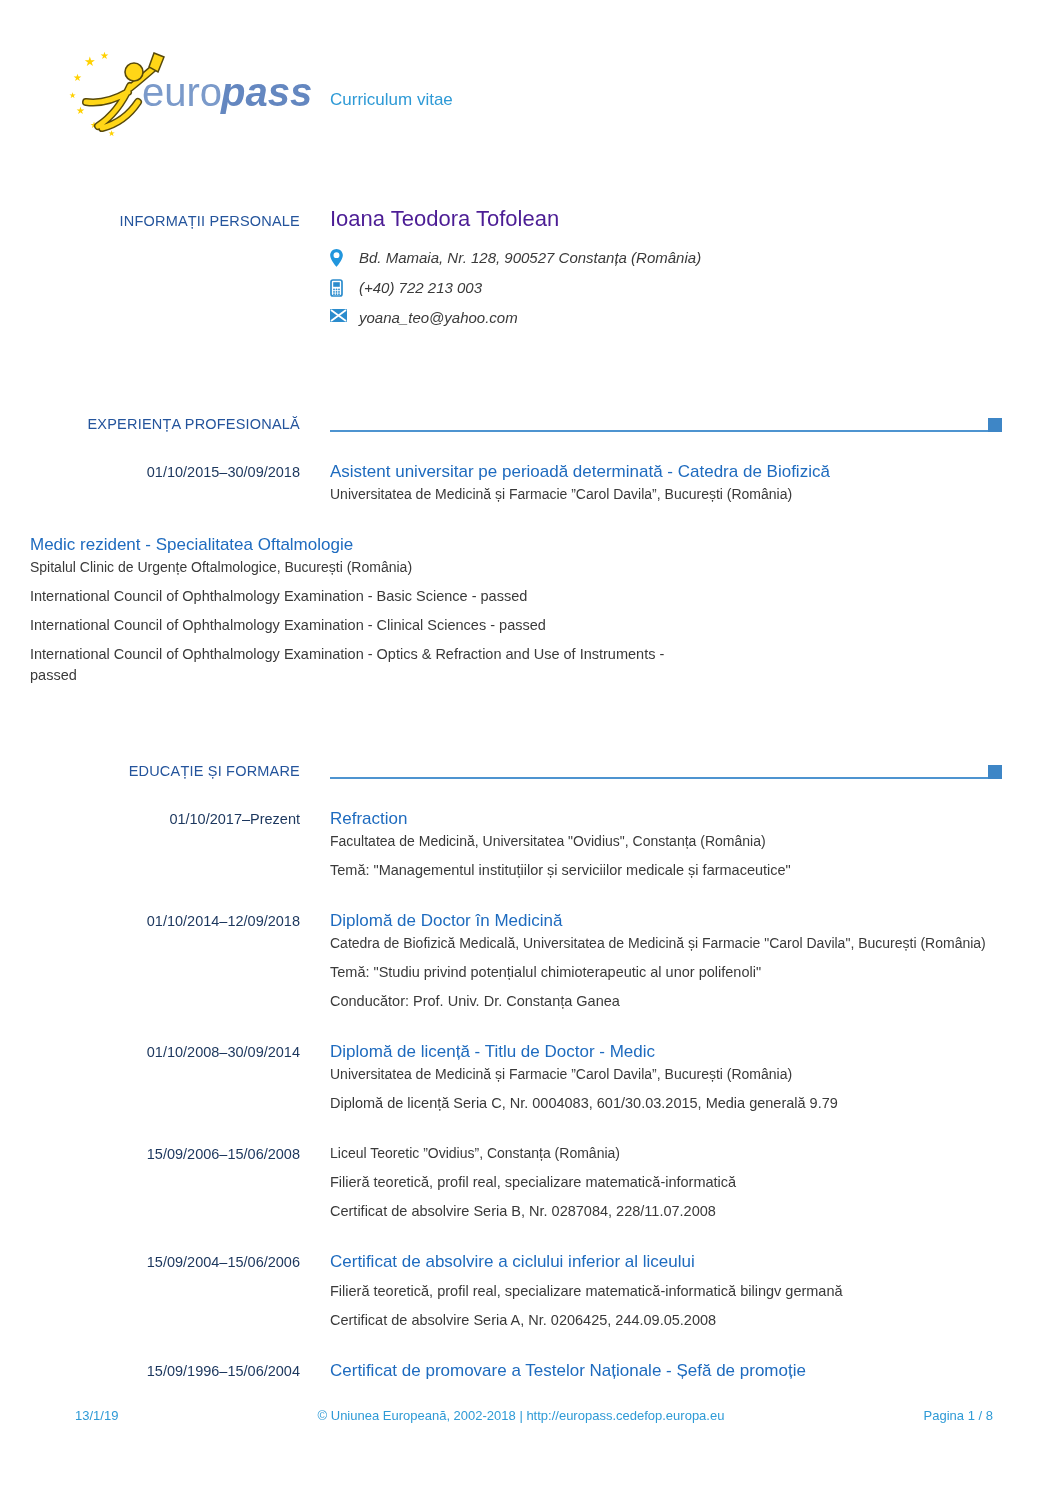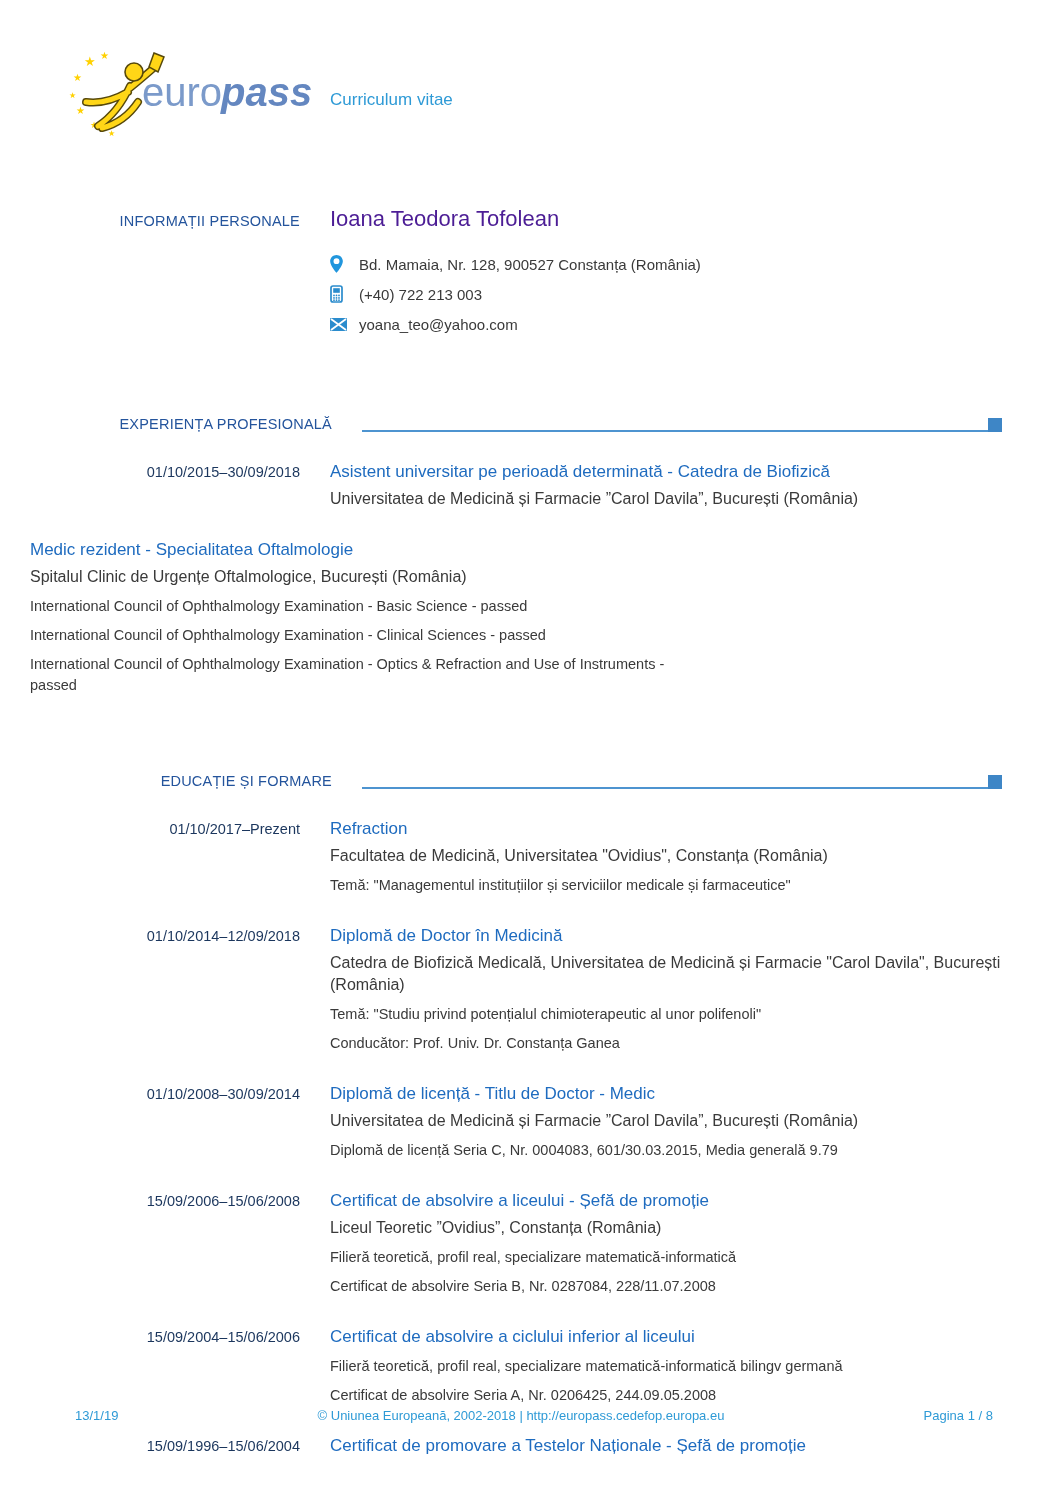--- a/index.html
+++ b/index.html
@@ -19,35 +19,35 @@
   .row { display:flex; }
   .col-label { width:300px; flex:0 0 300px; text-align:right; }
   .col-main  { width:672px; margin-left:30px; }
 
   .section-label { font-size:14.5px; color:#24549c; letter-spacing:.2px;margin-top:41px; }
 
   .person-name { font-size:22px; color:#4c1d95; line-height:28px; }
   .row-personal { align-items:baseline; }
 
   .contacts { margin-top:16px; }
-  .contact-row { display:flex; align-items:center; height:30px; }
+  .contact-row { display:flex; align-items:flex-start; height:30px;font-style:italic; }
   .cicon { width:20px; display:flex; justify-content:flex-start; align-items:center; flex:0 0 20px; }
   .ctext { margin-left:9px; font-size:15px; color:#3a3a3a; }
 
-  .section-row { margin-top:36px; align-items:flex-end;padding-left:32px; }
+  .section-row { margin-top:36px; align-items:flex-end; }
   .sec-rule { position:relative; height:15px; border-bottom:2px solid #4d94d0; }
   .sec-rule::after {
     content:""; position:absolute; right:0; bottom:-2px;
     width:14px; height:14px; background:#3e86c6;
   }
 
   .entry { margin-top:28px; }
   .entry-date { font-size:14.5px; color:#1b365d; line-height:23px; padding-top:1px; }
   .entry-title { font-size:17px; color:#1e6bbf; line-height:23px; }
-  .entry-sub { font-size:16px; color:#3a3a3a; line-height:22px; margin-top:5px; }
+  .entry-sub { font-size:14px; color:#3a3a3a; line-height:22px; }
   .entry-sub:empty { display:none; }
   .entry-detail { font-size:14.5px; color:#3a3a3a; line-height:21px; margin-top:8px; }
 
   
   .footer {
     position:absolute; top:1408px; left:75px; width:918px;
     display:flex; justify-content:space-between; align-items:center;
     font-size:13px; color:#2e9ad6;
   }
 </style>
@@ -208,21 +208,20 @@
             <div>
 
                 <div class="entry-detail">Diplomă de licență Seria C, Nr. 0004083, 601/30.03.2015, Media generală 9.79</div>
               </div>
           </div>
         </div>
 
         <div class="row entry">
           <div class="col-label entry-date">15/09/2006–15/06/2008</div>
           <div class="col-main">
-            <div class="entry-title">Certificat de absolvire a liceului - Șefă de promoție</div>
             <div class="entry-sub">Liceul Teoretic ”Ovidius”, Constanța (România)</div>
             <div>
 
                 <div class="entry-detail">Filieră teoretică, profil real, specializare matematică-informatică</div>
 
                 <div class="entry-detail">Certificat de absolvire Seria B, Nr. 0287084, 228/11.07.2008</div>
 
               </div>
           </div>
         </div>

